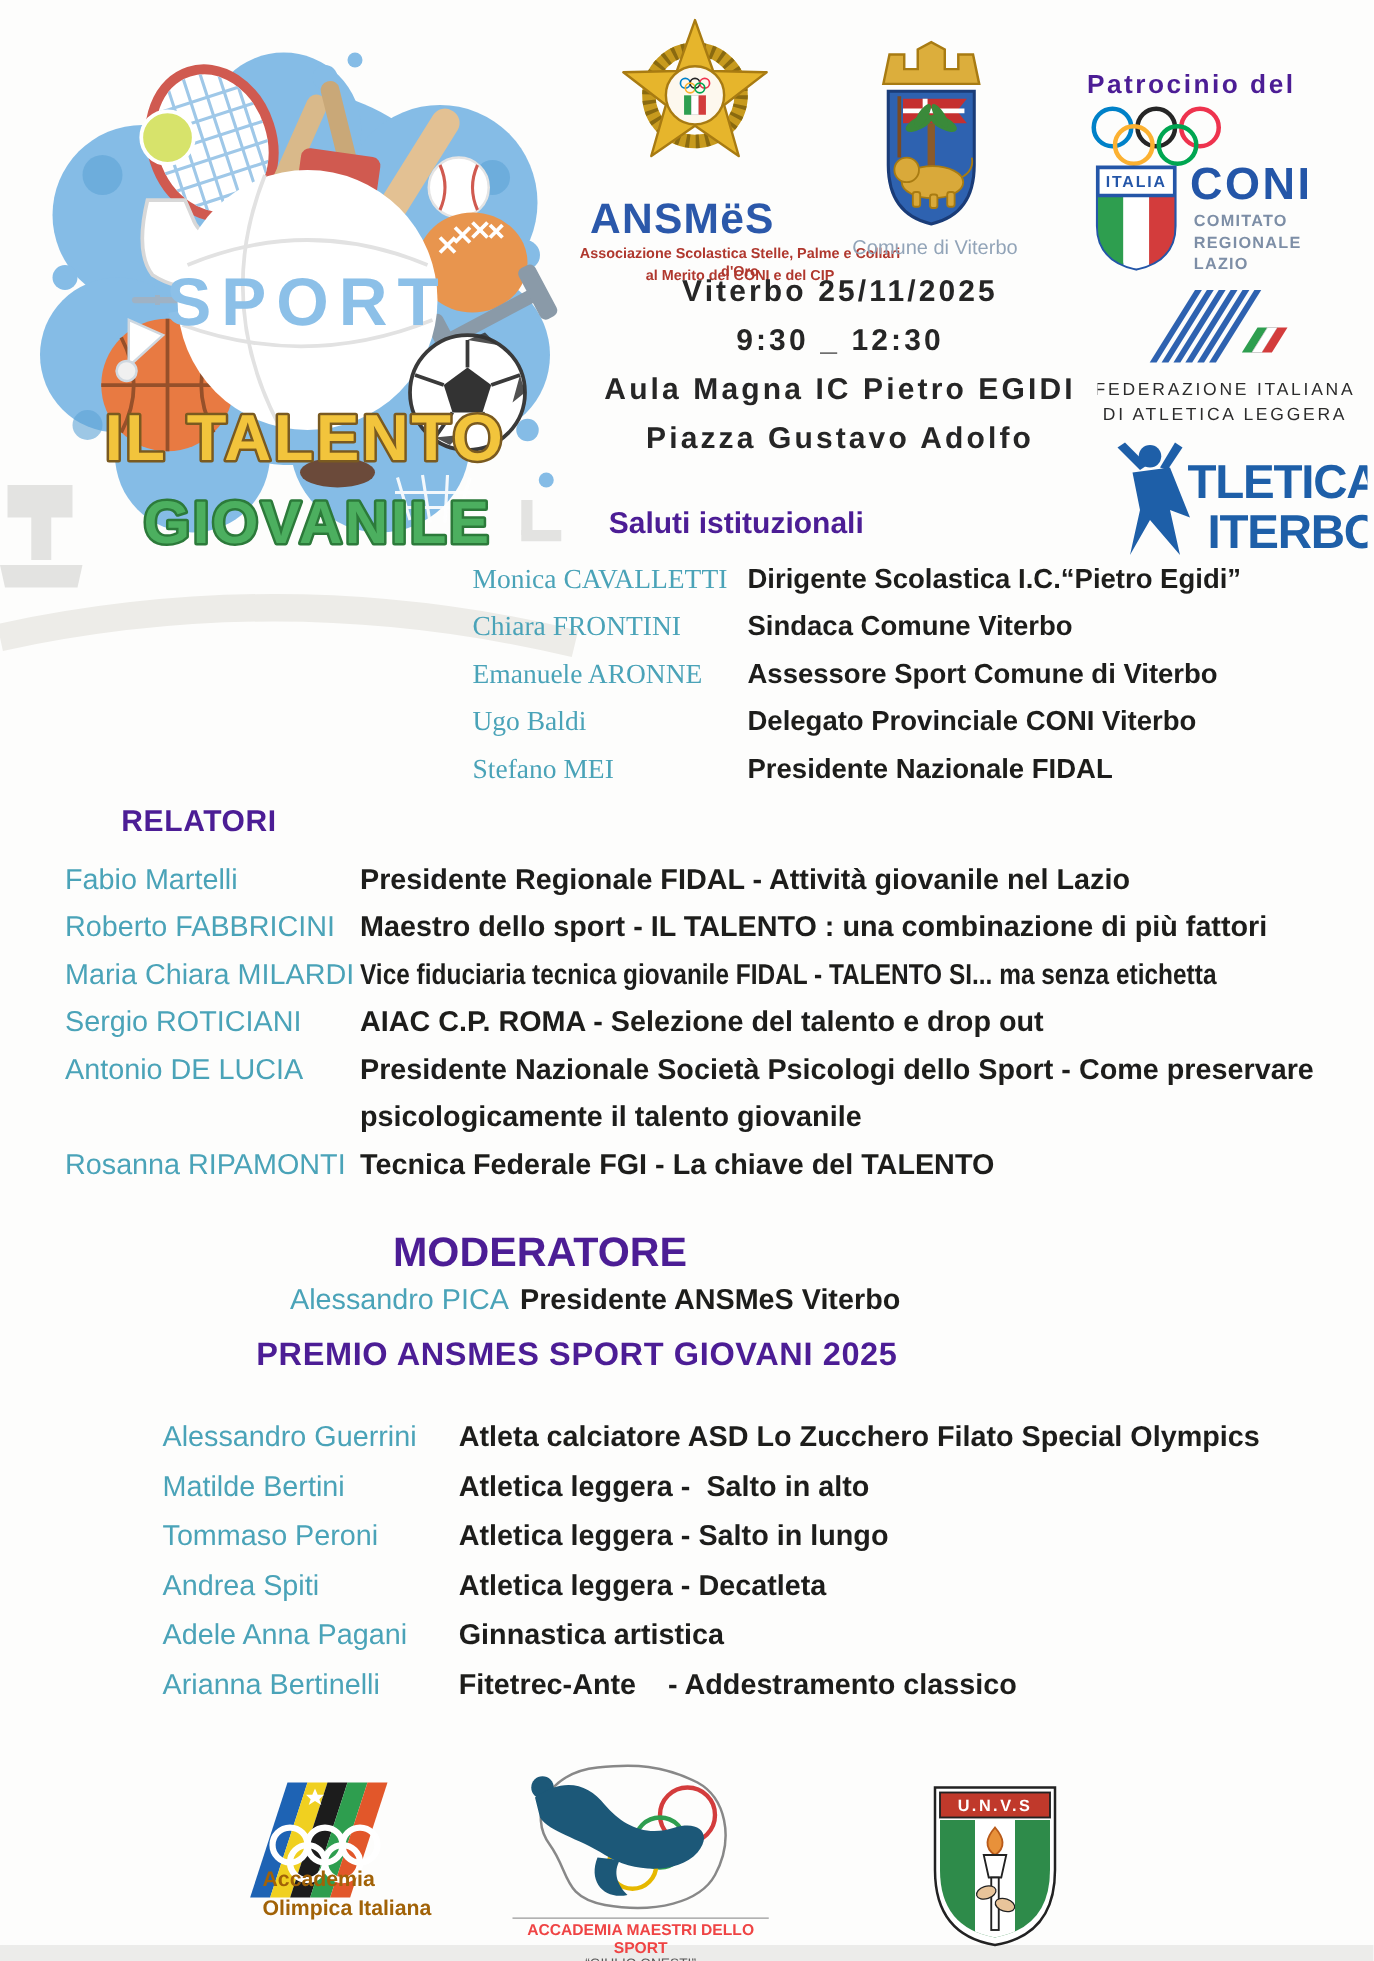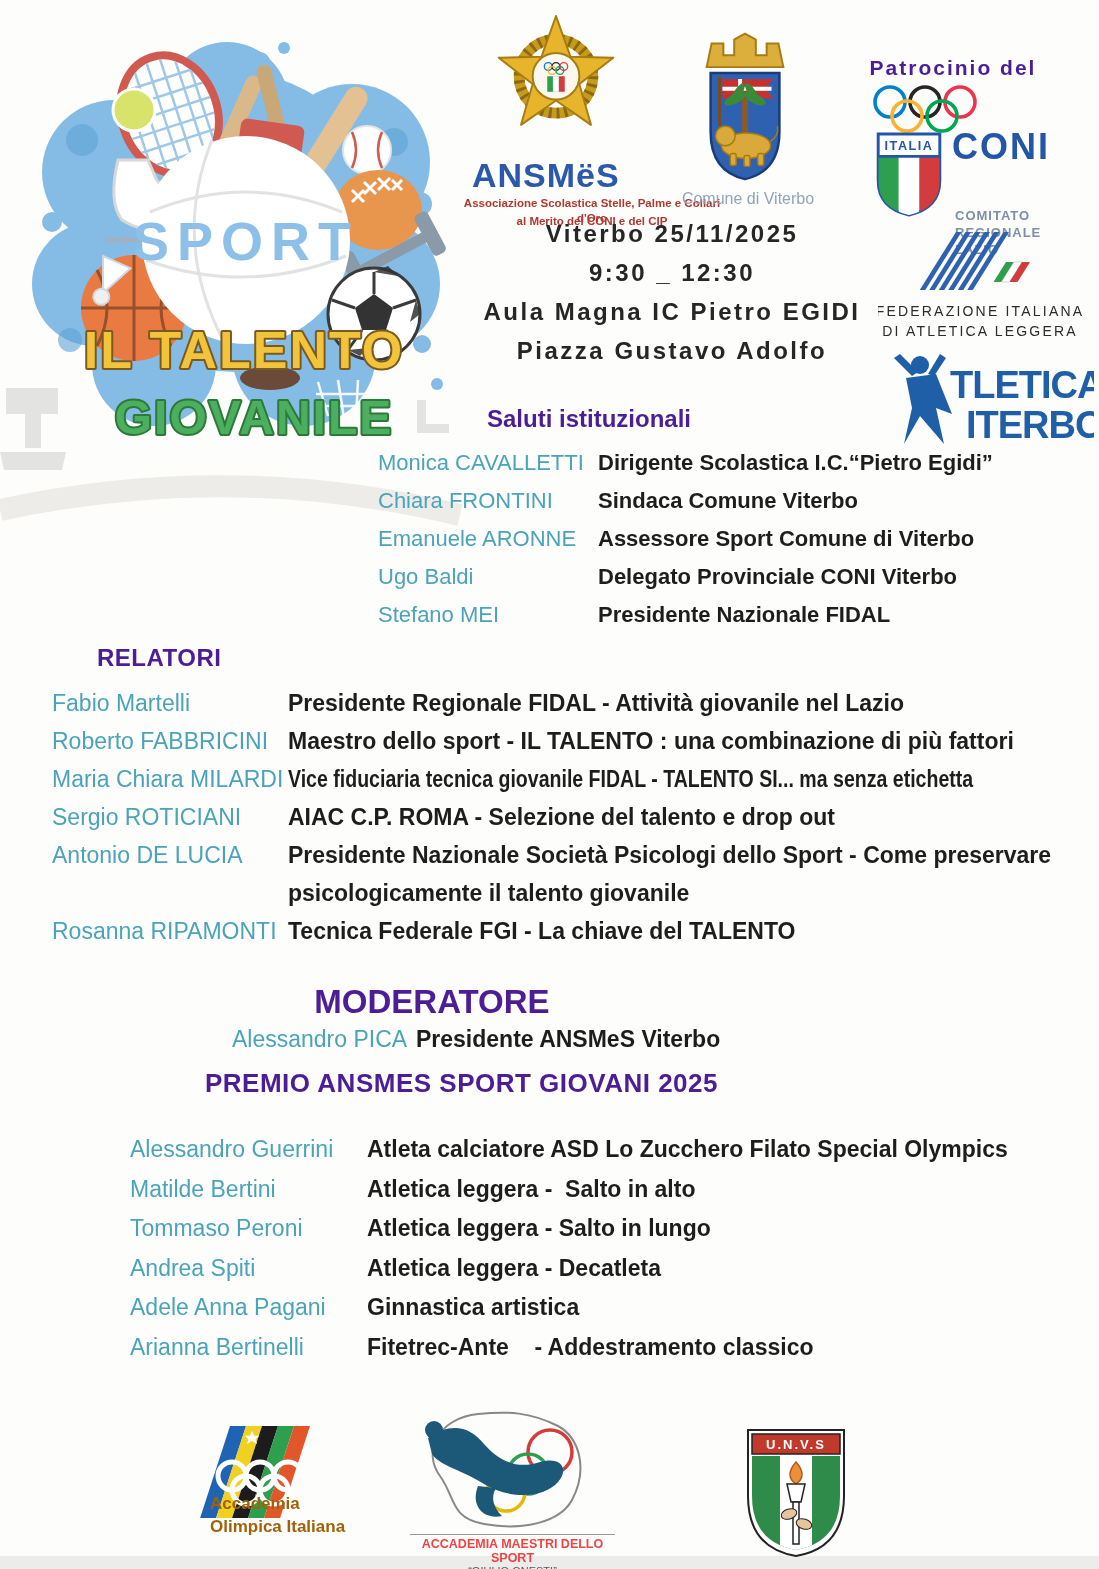--- a/index.html
+++ b/index.html
@@ -6,31 +6,31 @@
   #poster{position:relative;width:1099px;height:1569px;background:#fdfdfc;overflow:hidden;
           font-family:"Liberation Sans","DejaVu Sans",sans-serif;color:#1d1d1b;}
   svg text{font-family:"Liberation Sans","DejaVu Sans",sans-serif;}
   .abs{position:absolute;}
   .heading{color:#4c1d95;font-weight:700;}
   .name{color:#4aa3b8;}
   .role{font-weight:700;color:#1d1d1b;white-space:pre-wrap;}
   .row{display:flex;align-items:baseline;}
   
   .saluti-row{height:38px;font-size:22px;}
-  .saluti-row .name{width:220px;flex:none;}
+  .saluti-row .name{width:220px;flex:none;font-family:Liberation Serif, serif;}
   
   .rel-row{min-height:38px;font-size:23px;line-height:38px;}
   .rel-row .name{width:236px;flex:none;}
   .condensed{transform:scaleX(.85);transform-origin:left center;white-space:nowrap;}
   
   .premio-row{height:39.5px;font-size:23px;}
   .premio-row .name{width:237px;flex:none;}
   .datelines{font-weight:700;font-size:24px;letter-spacing:2.5px;line-height:39px;text-align:center;color:#262626;}
   .red-sub{color:#b0382e;font-weight:700;font-size:11.5px;line-height:15px;text-align:center;}
-  .coni-sub{color:#7d8ea6;font-weight:700;font-size:13px;line-height:17px;letter-spacing:1px;margin-top:39px;}
+  .coni-sub{color:#7d8ea6;font-weight:700;font-size:13px;line-height:17px;letter-spacing:1px;}
   .gray-shape{fill:#e3e3e1;}
 </style>
 </head>
 <body>
 
 <div id="poster">
 
   <svg class="abs" style="left:0;top:360px;width:470px;height:190px" viewBox="0 0 470 190">
     <rect class="gray-shape" x="6" y="28" width="52" height="26"></rect>
     <rect class="gray-shape" x="25" y="52" width="16" height="36"></rect>

